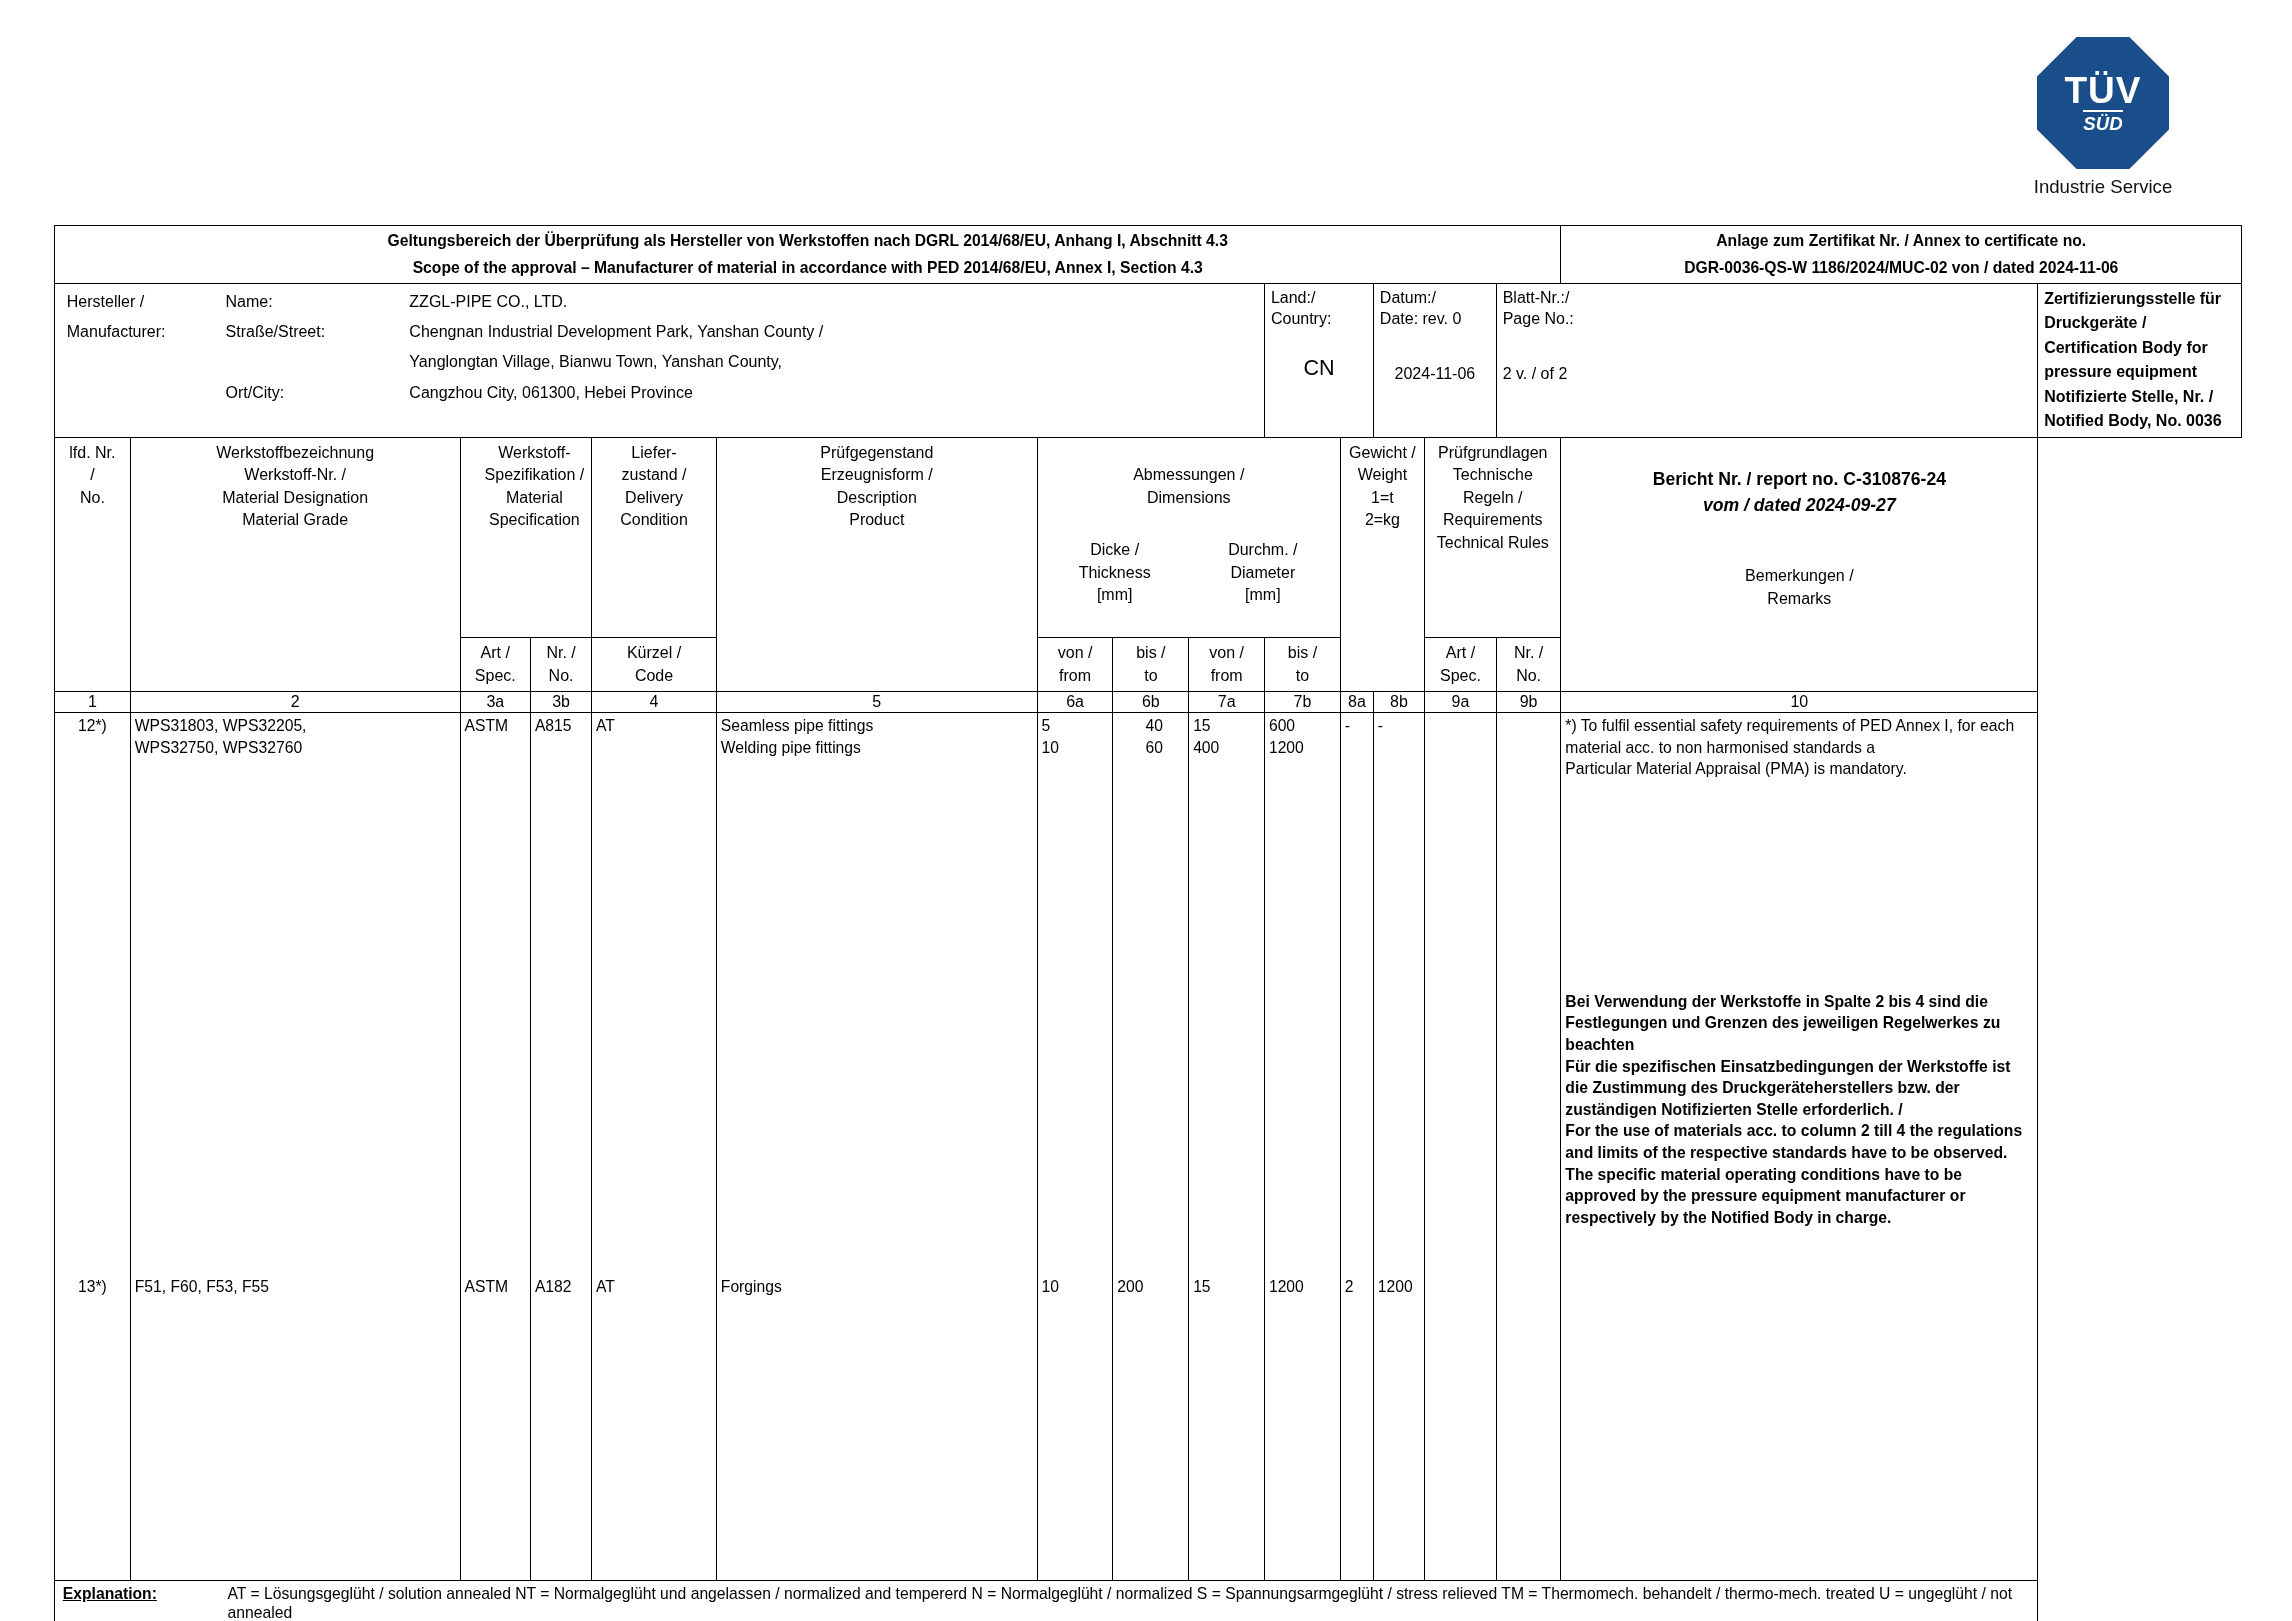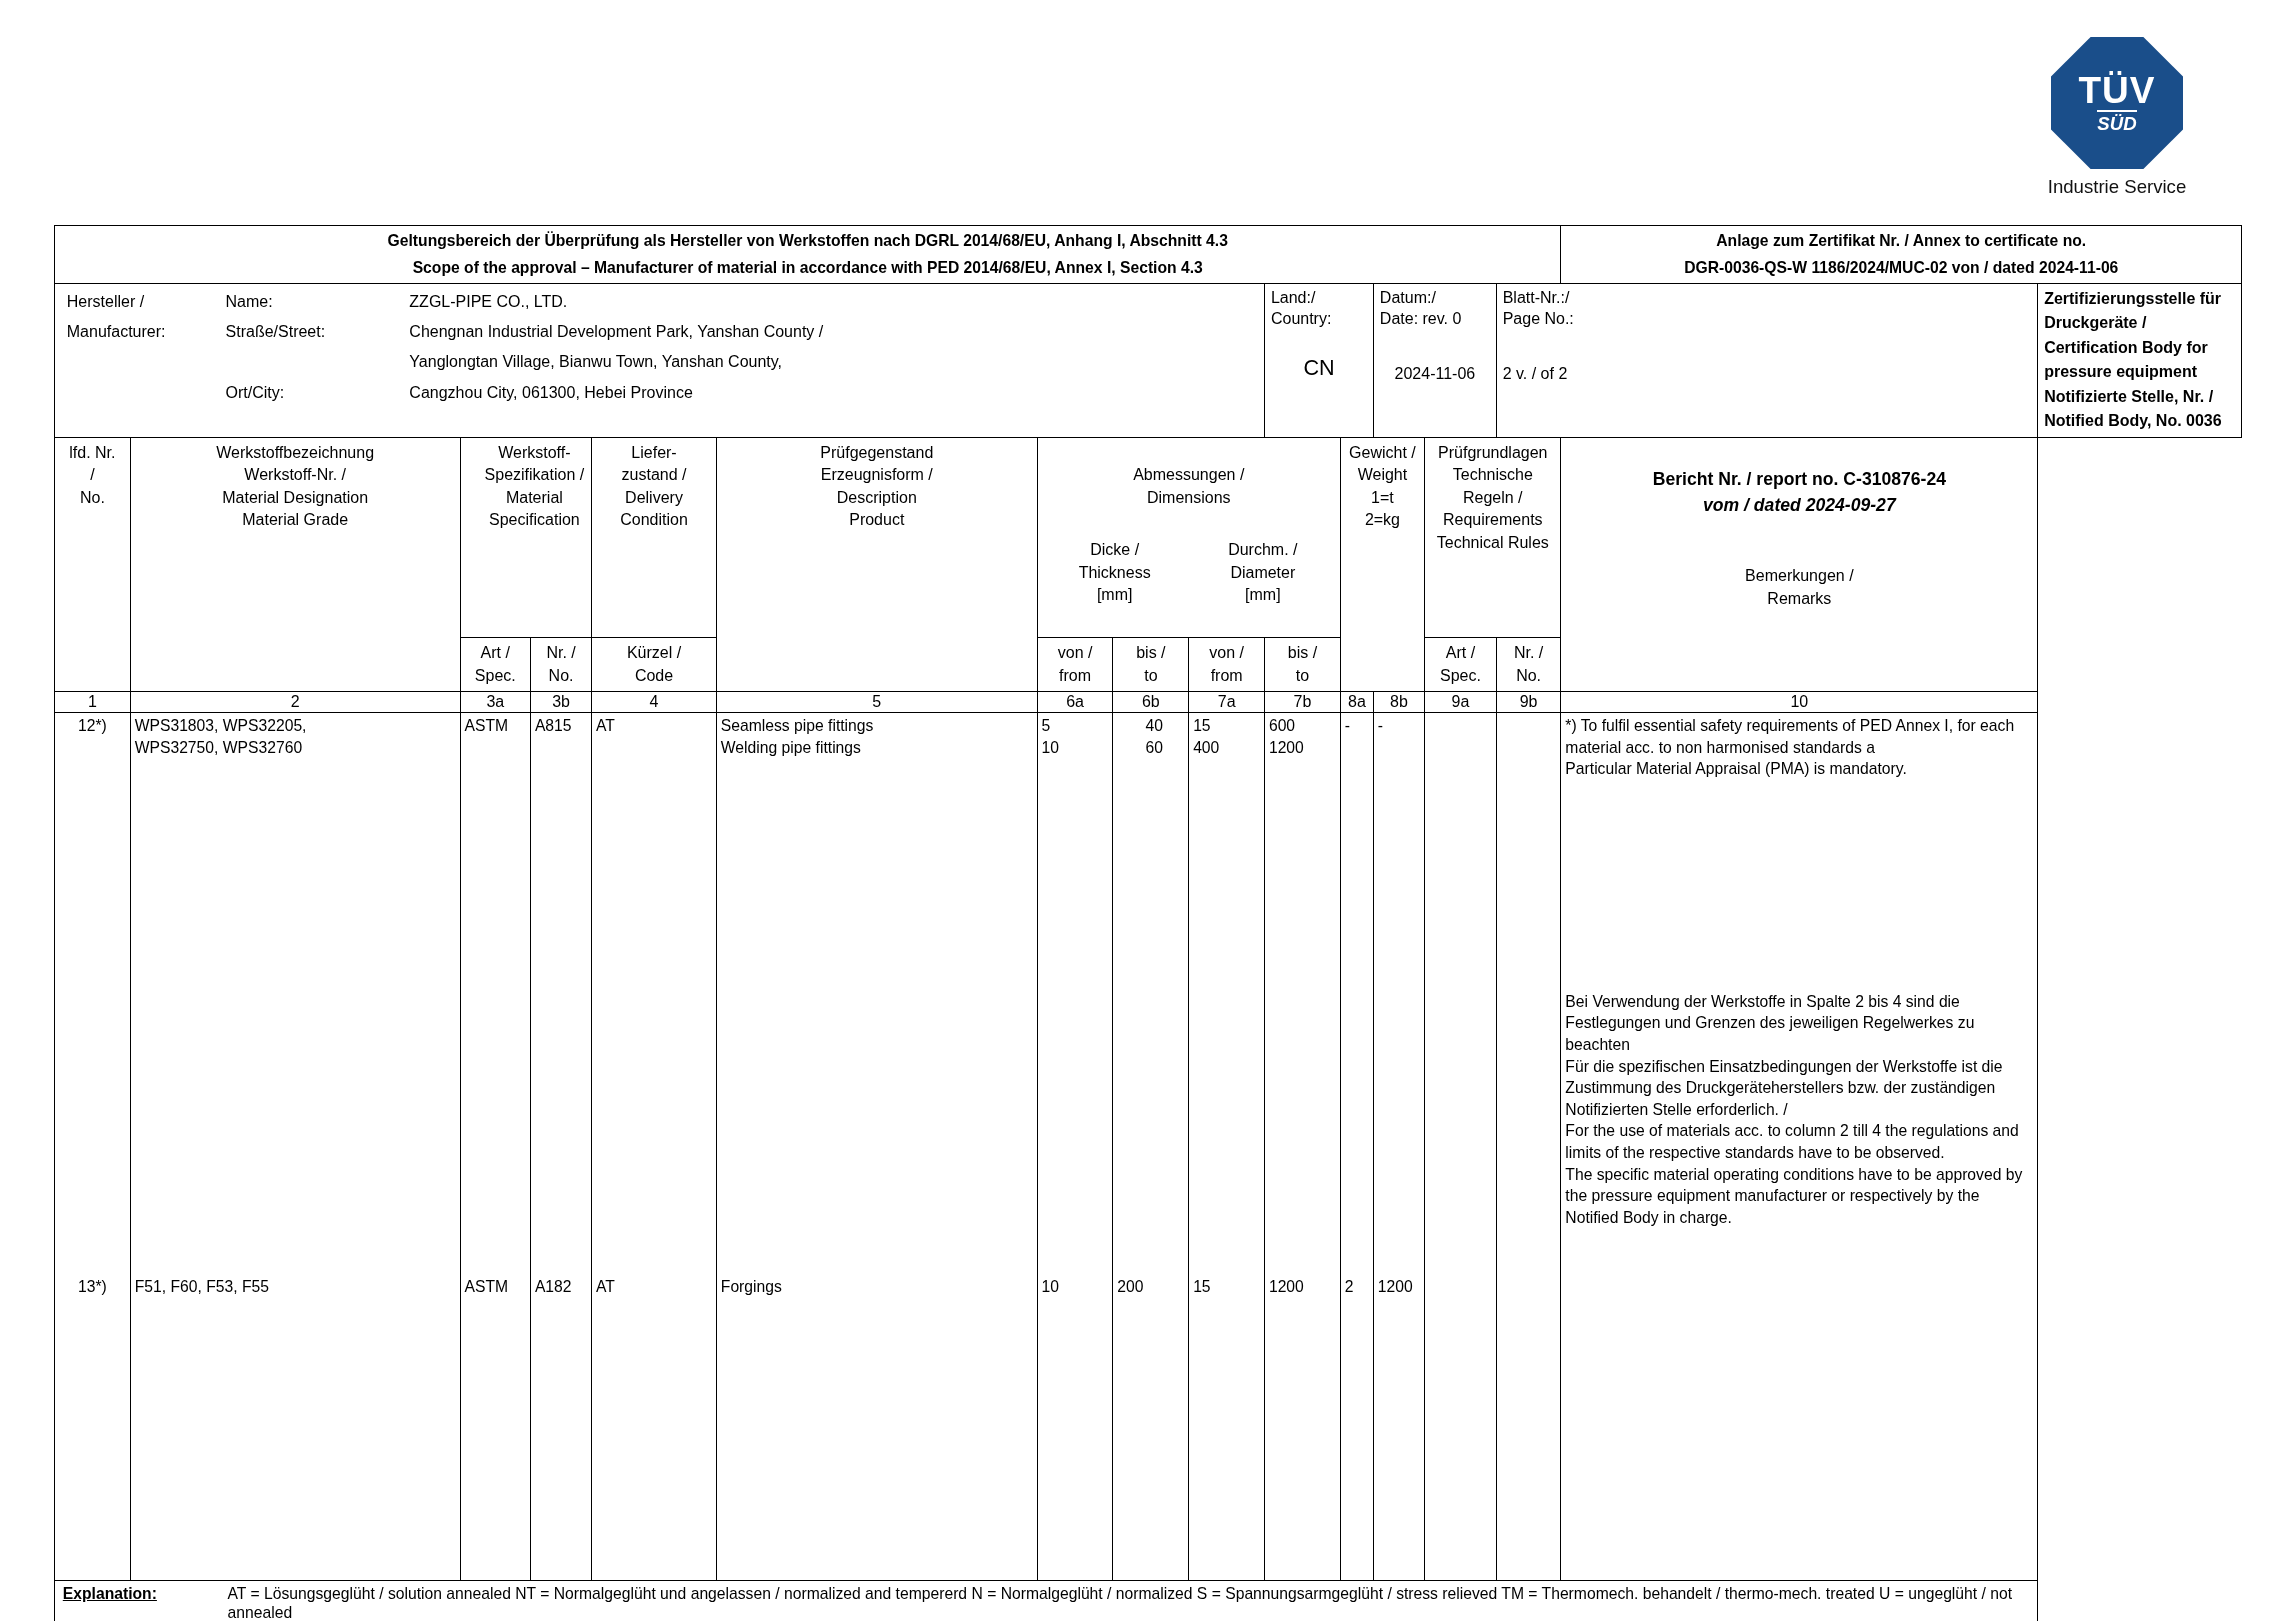--- a/index.html
+++ b/index.html
@@ -1,20 +1,20 @@
 <!DOCTYPE html>
 <html><head>
 <meta charset="utf-8">
 <style>
   html,body{margin:0;padding:0;background:#ffffff;}
   body{width:2293px;height:1621px;font-family:"Liberation Sans",sans-serif;color:#000;}
   .page{position:relative;width:2293px;height:1621px;box-sizing:border-box;}
 
   
-  .logo-wrap{position:absolute;right:29px;top:37px;width:294px;text-align:center;}
+  .logo-wrap{position:absolute;right:43px;top:37px;width:294px;text-align:center;}
   .logo-oct{width:132px;height:132px;margin:0 auto;background:#1a4e8a;
      clip-path:polygon(30% 0,70% 0,100% 30%,100% 70%,70% 100%,30% 100%,0 70%,0 30%);
      display:flex;flex-direction:column;align-items:center;justify-content:center;}
   .logo-oct .t1{color:#fff;font-weight:bold;font-size:37px;line-height:35px;letter-spacing:1px;}
   .logo-oct .t2{color:#fff;font-weight:bold;font-size:18.6px;line-height:19.6px;border-top:2px solid #fff;padding-top:2px;margin-top:2px;font-style:italic;}
   .logo-sub{font-size:18.6px;margin-top:6.9px;color:#111;}
 
   
   table{border-collapse:collapse;}
   .frame{position:absolute;left:54px;top:225px;width:2188px;}
@@ -32,21 +32,21 @@
   .manu .lbl{white-space:nowrap;}
   .cn{font-size:21.6px;font-weight:normal;text-align:center;padding-top:25.5px !important;}
 
   
   .colhdr td{text-align:center;font-size:16px;line-height:22.5px;padding:3.9px 2.9px;}
   .colhdr .tall{height:147px;}
   .numrow td{text-align:center;font-size:16px;padding:1px;}
 
   .datacell{font-size:16px;line-height:21.6px;padding:3.9px 5.9px;}
   .remarks{font-size:16px;line-height:21.6px;padding:5.9px 7.8px;}
-  .remarks .blk{font-weight:normal;margin-top:211px;}
+  .remarks .blk{font-weight:bold;margin-top:211px;}
 
   .expl{font-size:13.2px;line-height:18.6px;padding:4.9px 7.8px;}
   .expl u{font-weight:bold;}
   .rep{font-size:17.6px;font-weight:bold;text-align:center;line-height:25.5px;}
   .certbody{font-size:18.6px;font-weight:bold;line-height:26.5px;padding:7.8px 9.8px;}
 </style>
 </head>
 <body>
 
 <div class="page">

